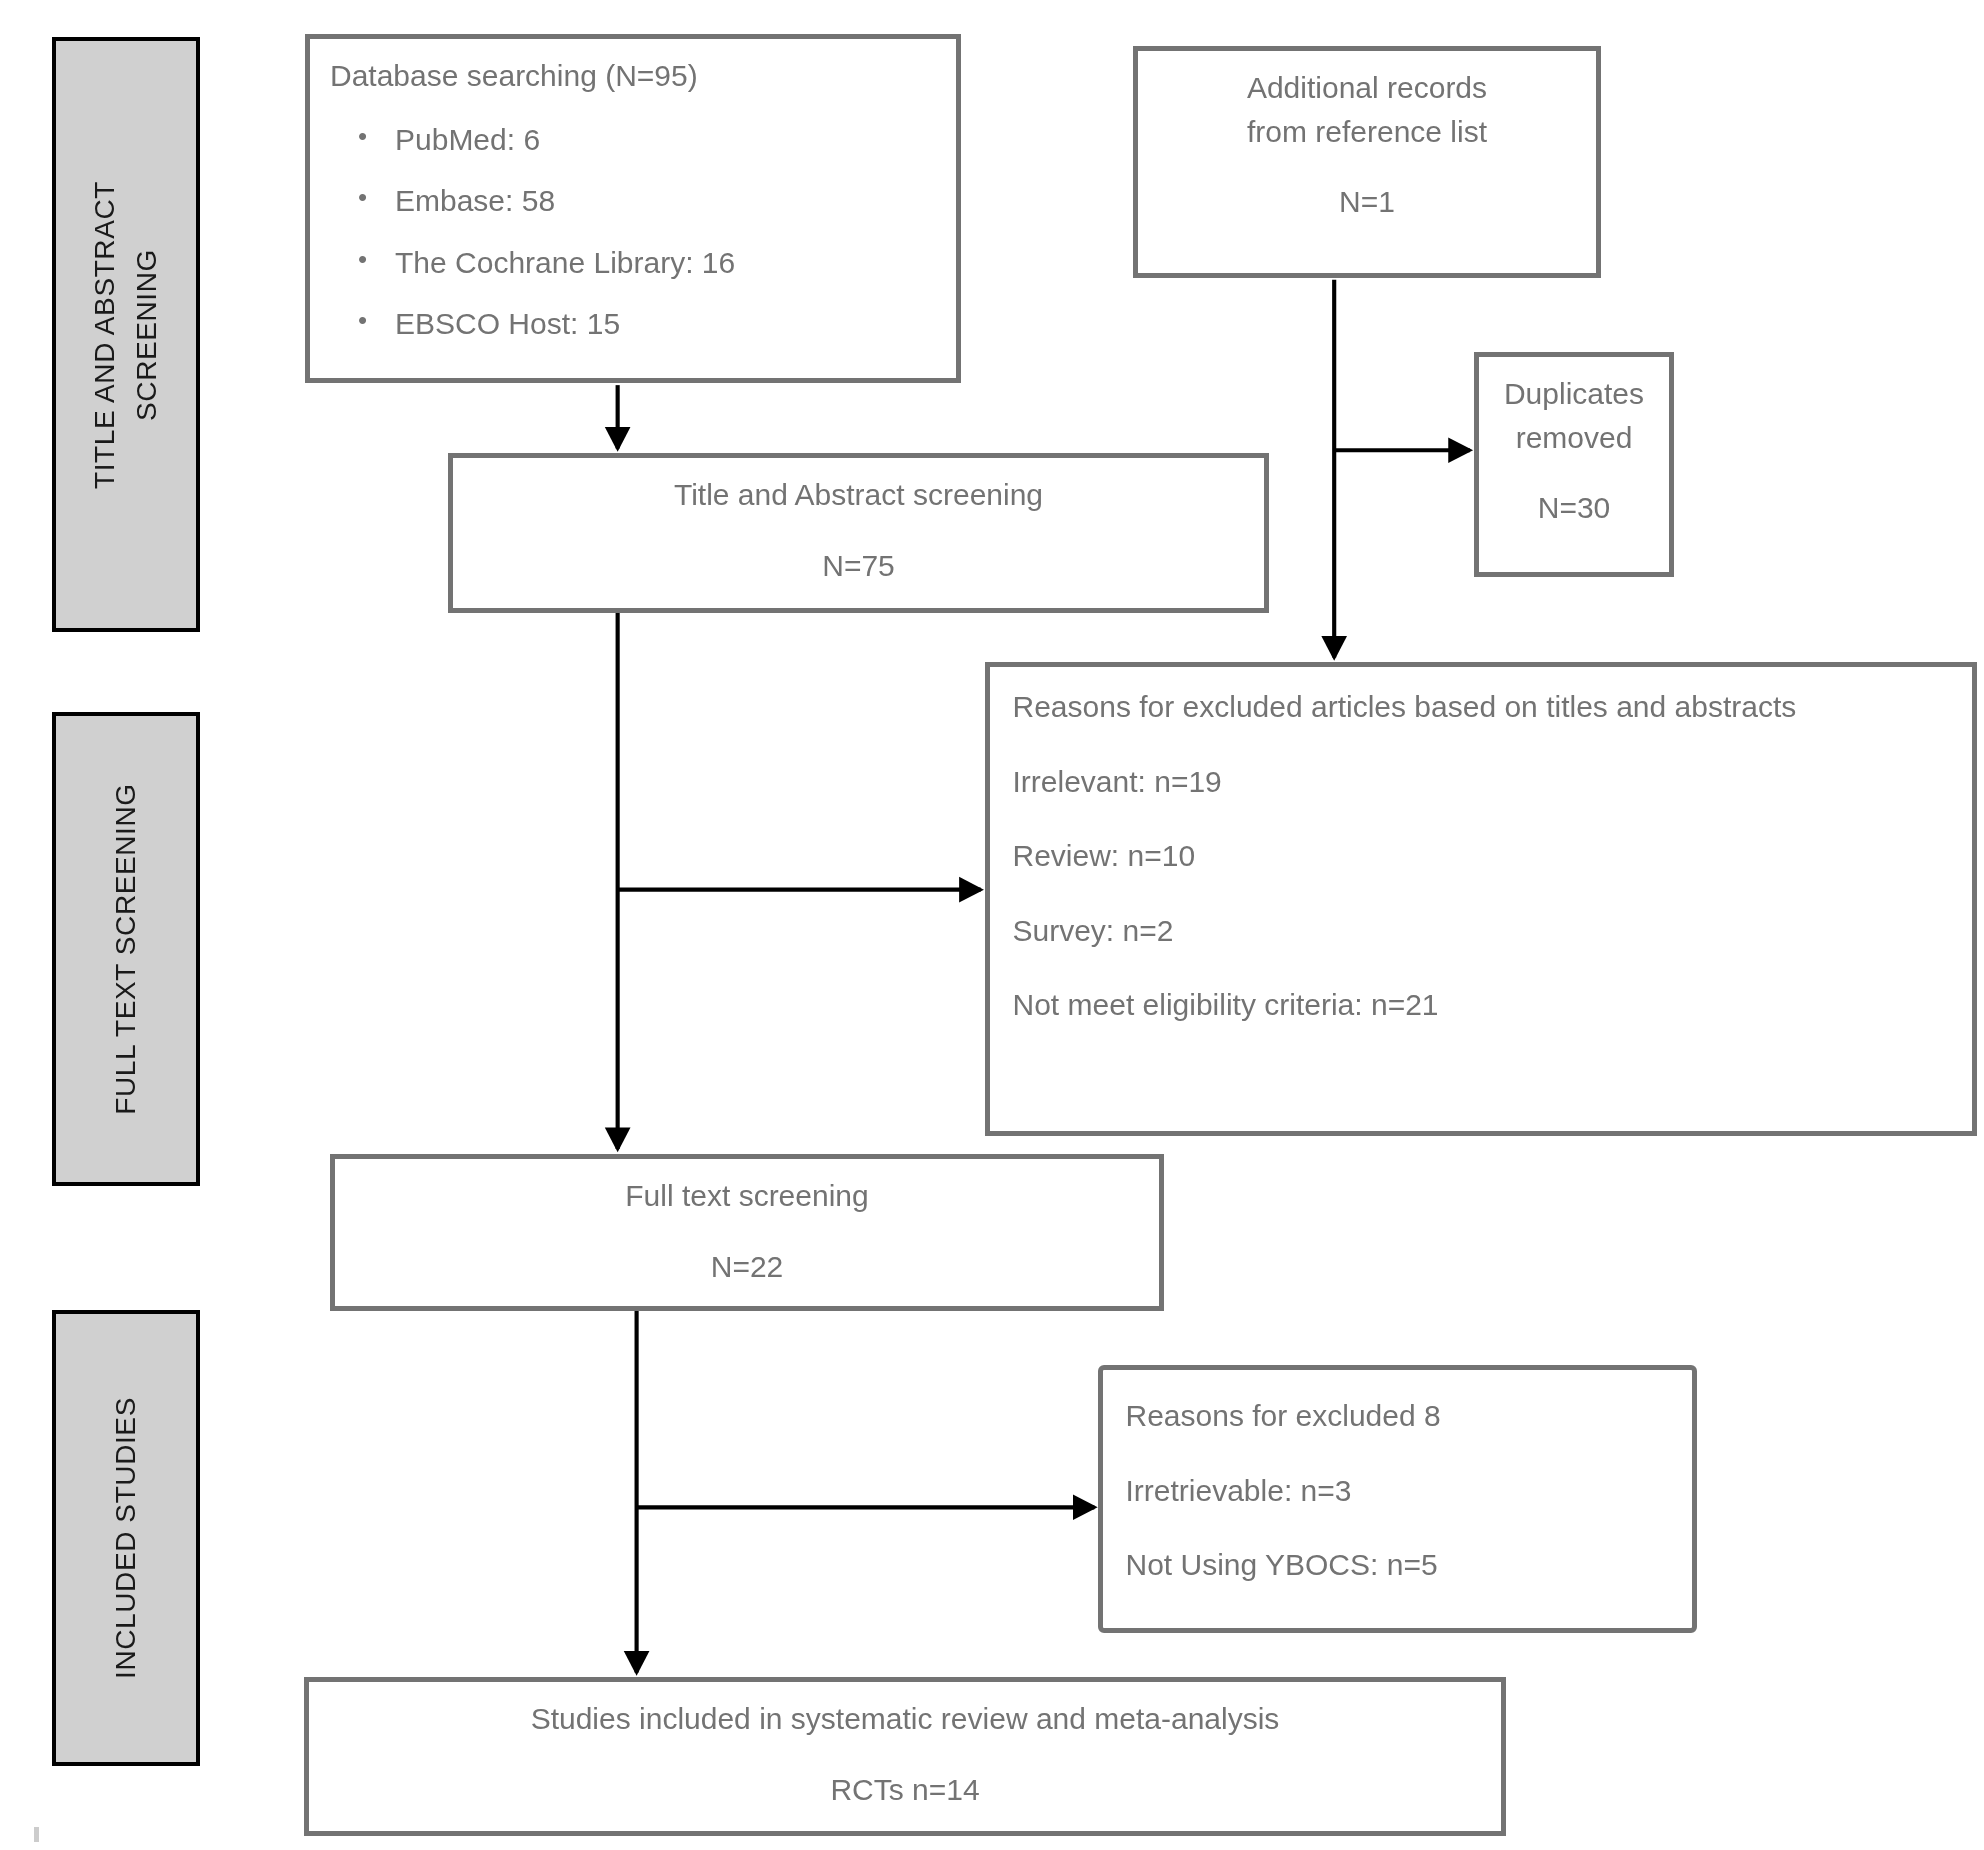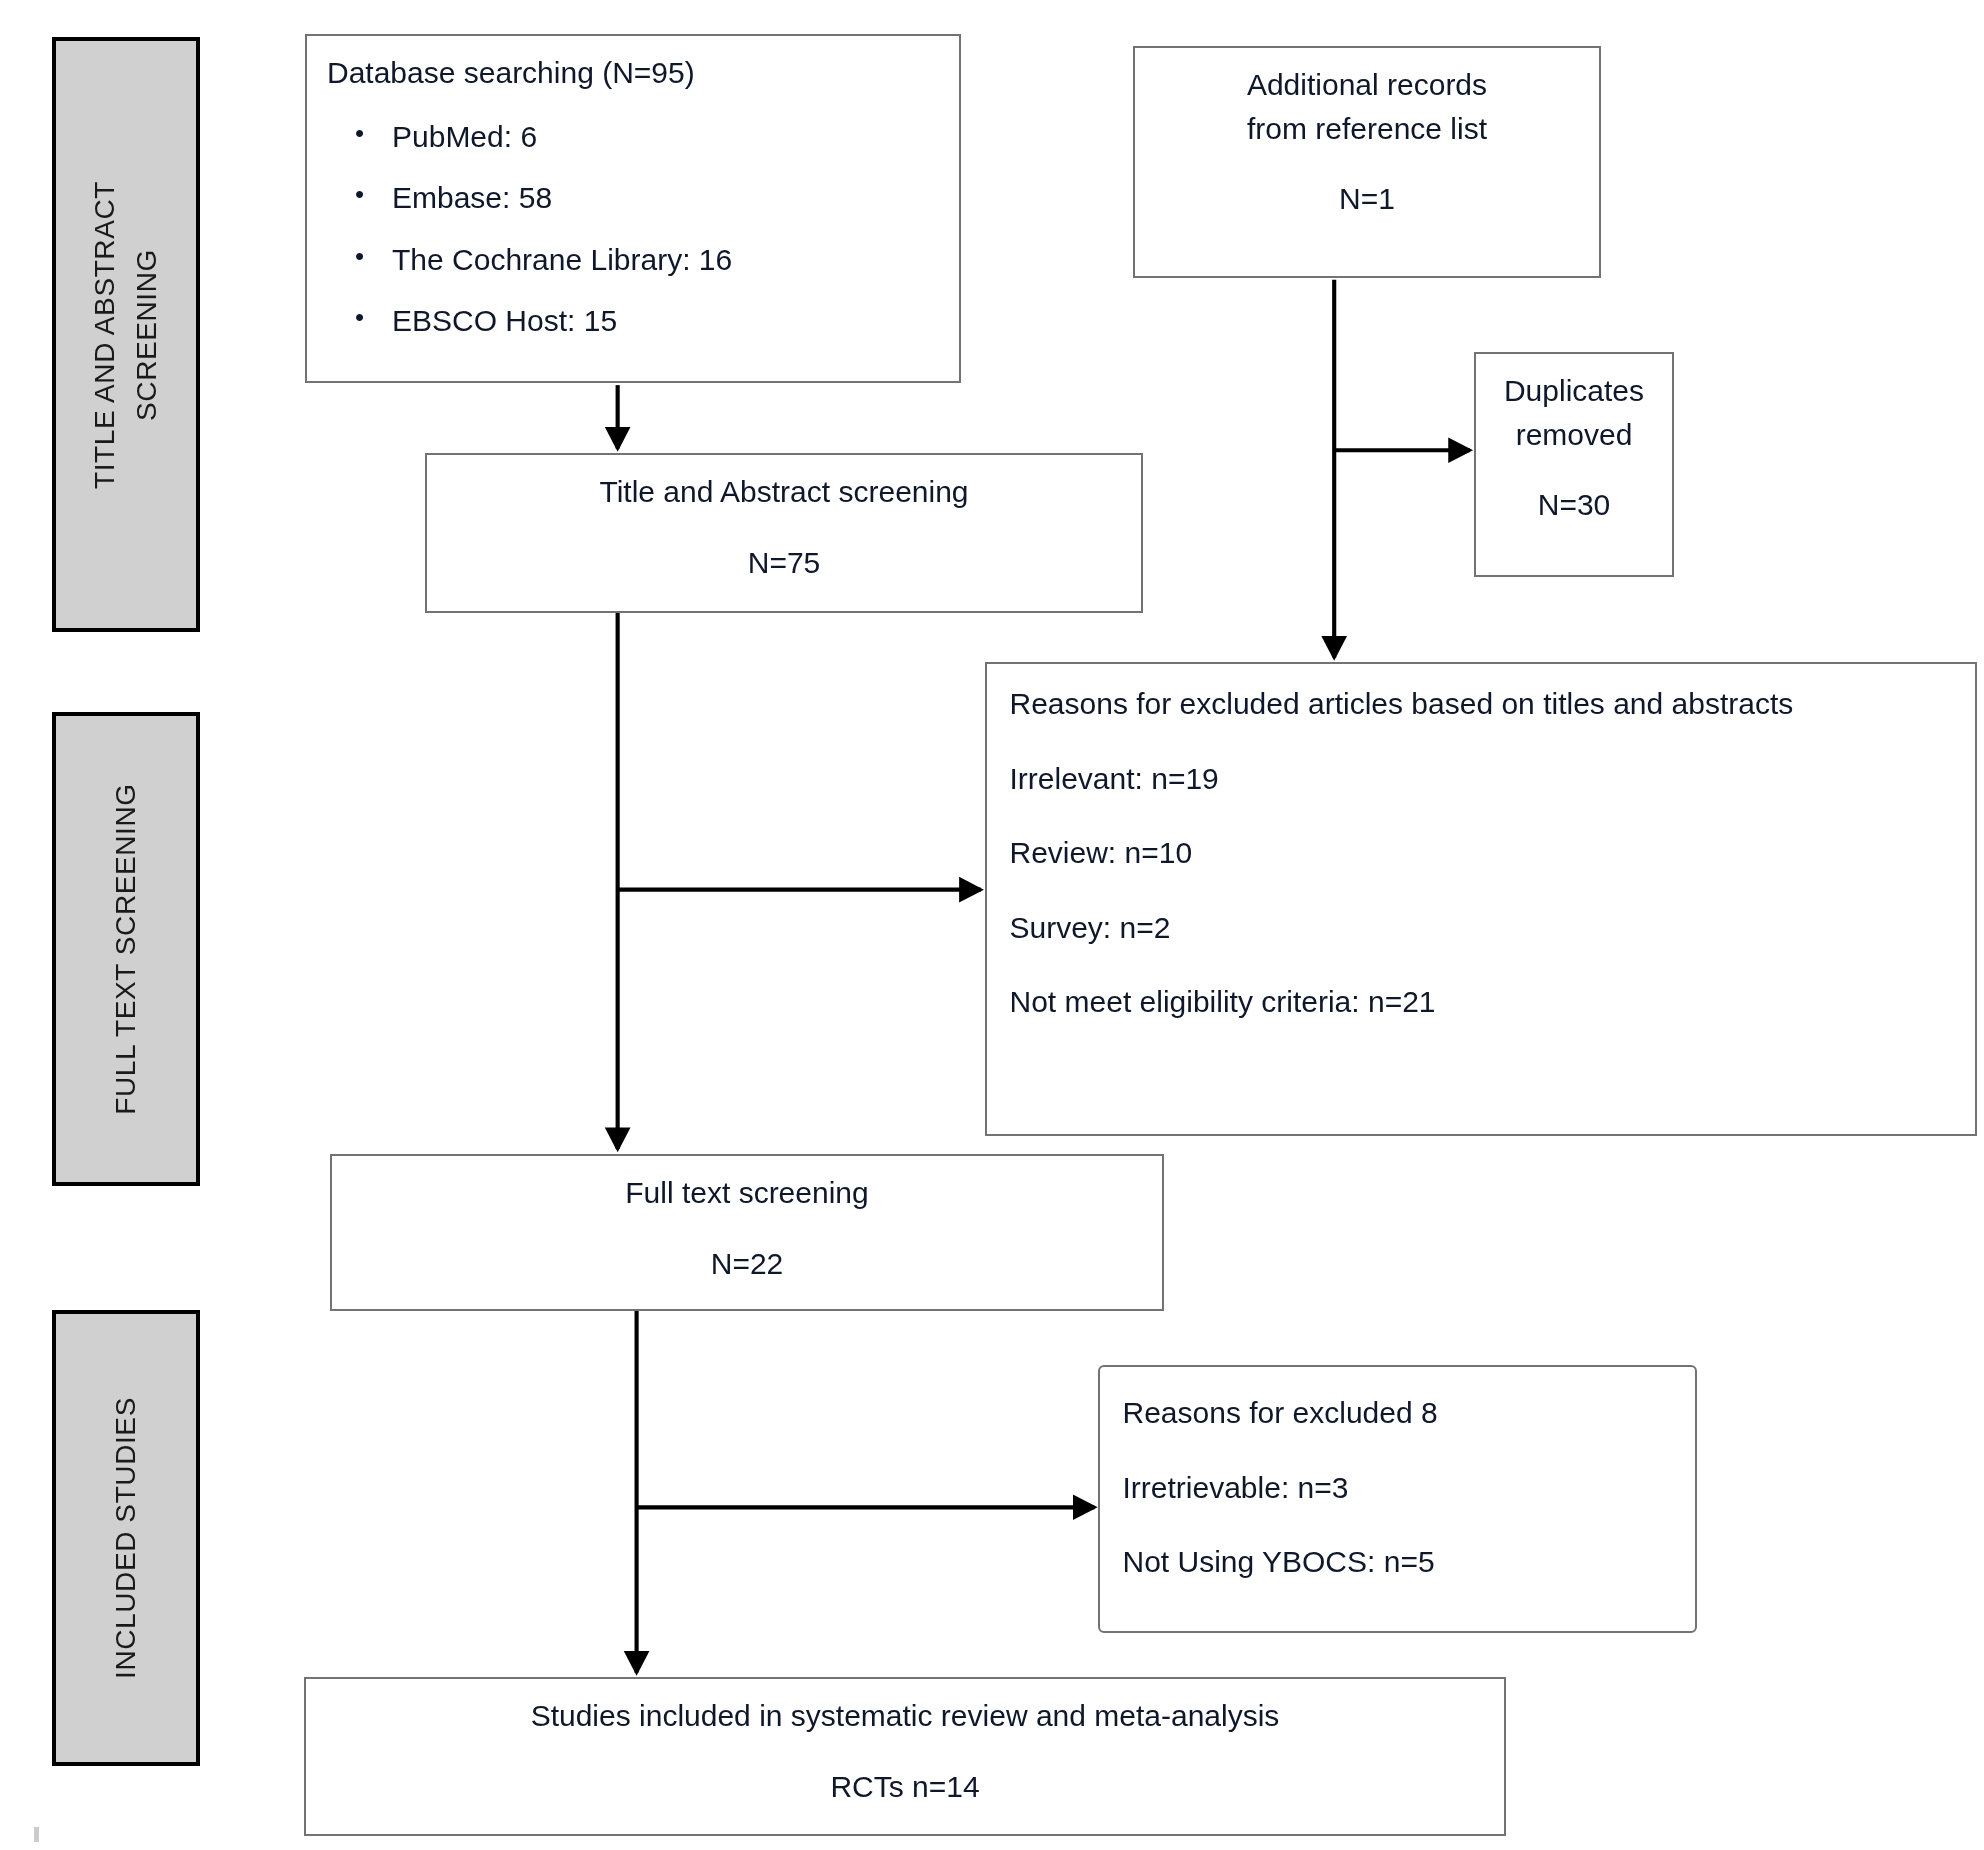--- a/index.html
+++ b/index.html
@@ -39,25 +39,25 @@
     color: #1a1a1a;
   }
   .stage-bar .stage-label .l2 {
     display: block;
   }
 
   
   .node {
     position: absolute;
     background: #ffffff;
-    border: 2px solid #737373;
+    border: 5px solid #737373;
     box-sizing: border-box;
     font-size: 30px;
     line-height: 1.45;
-    color: #0f172a;
+    color: #737373;
   }
   .node .pad {
     padding: 15.4px 20px;
   }
   .node.centered .pad {
     text-align: center;
   }
   .node .title-line {
     display: block;
   }
@@ -90,21 +90,21 @@
     margin-top: 31px;
   }
   .node .wrap-head {
     display: block;
   }
 
   
   #node-database      { left: 305px;  top: 34px;   width: 656px; height: 349px; }
   #node-additional    { left: 1133px; top: 46px;   width: 468px;  height: 232px; }
   #node-duplicates    { left: 1474px; top: 352px;  width: 200px;  height: 225px; }
-  #node-title-abstract{ left: 425px;  top: 453px;  width: 718px; height: 160px; }
+  #node-title-abstract{ left: 448px;  top: 453px;  width: 821px; height: 160px; }
   #node-reasons-ta    { left: 985px; top: 662px; width: 992px; height: 474px; }
   #node-fulltext      { left: 330px;  top: 1154px; width: 834px; height: 157px; }
   #node-reasons-ft    { left: 1098px; top: 1365px; width: 599px; height: 268px; border-radius: 6px; }
   #node-included      { left: 304px;  top: 1677px; width: 1202px; height: 159px; }
 
   #node-reasons-ta .pad { padding: 18px 22.5px 0 22.5px; }
   #node-reasons-ft .pad { padding: 24px 22.5px 0 22.5px; }
 
   
   #connectors {

